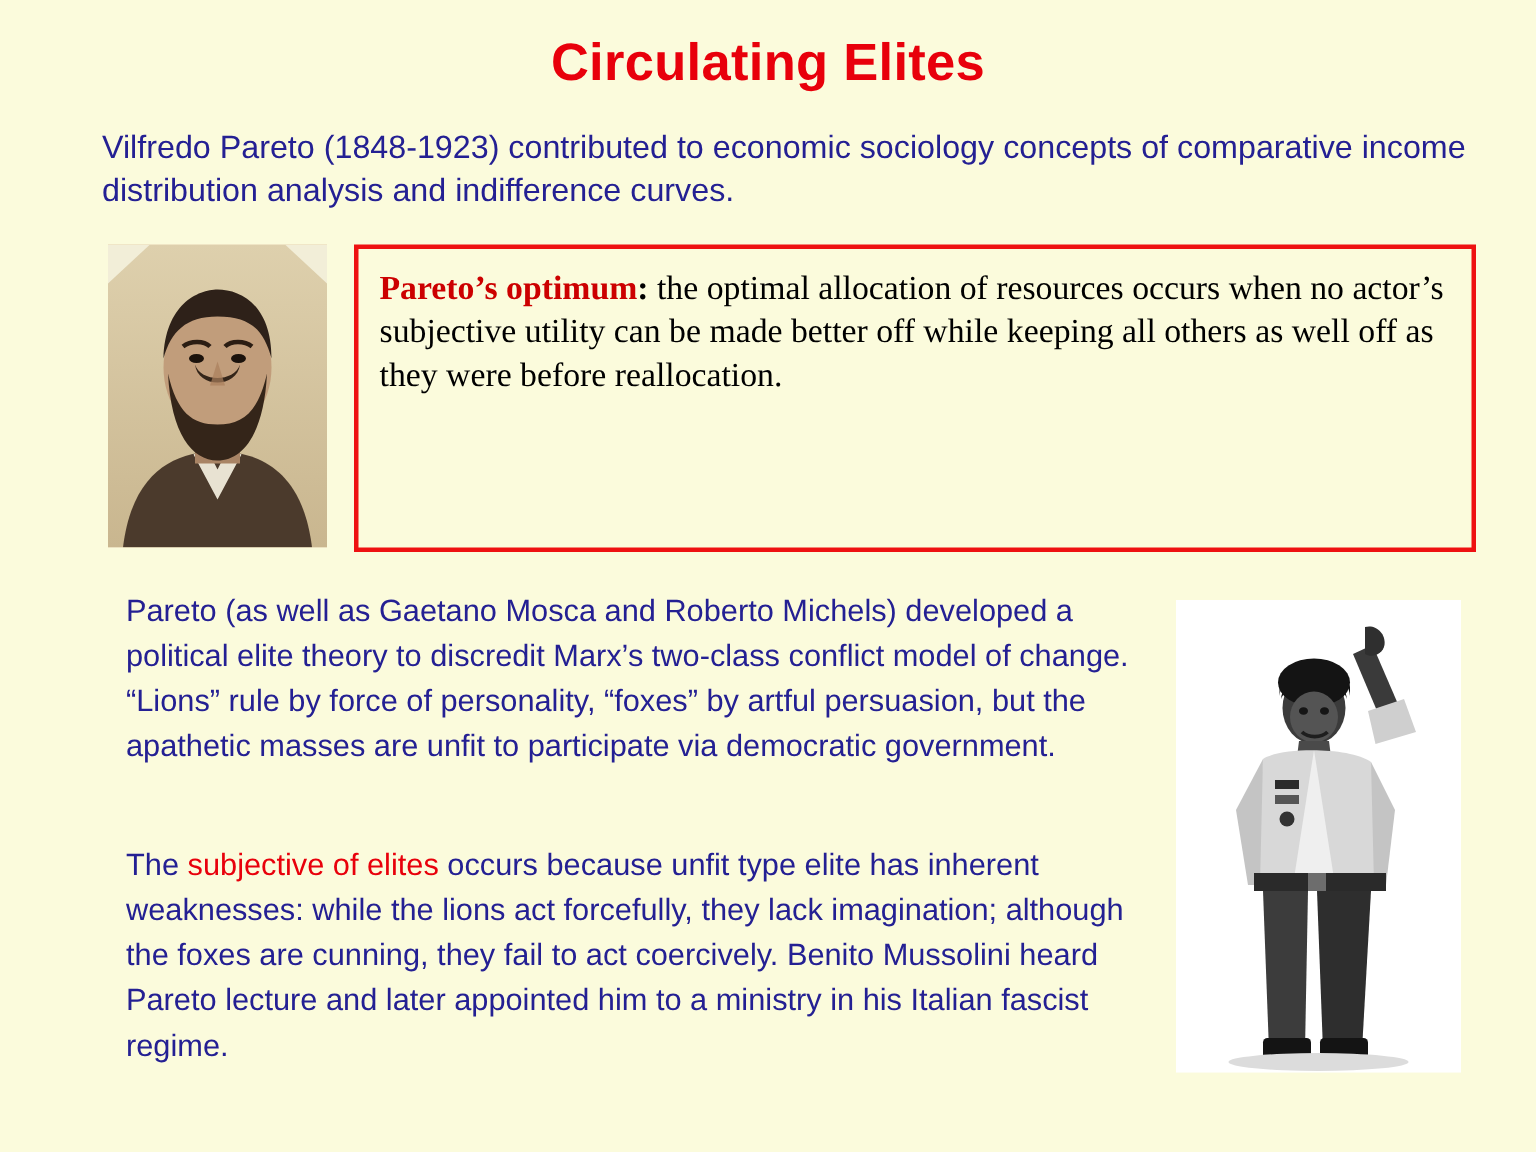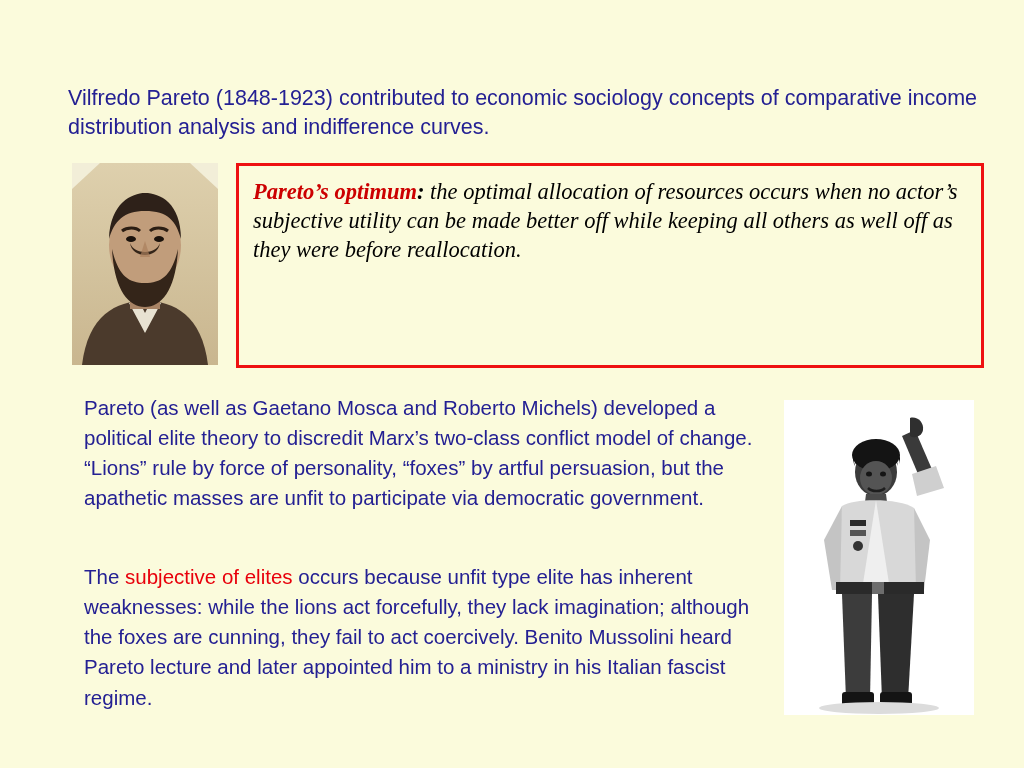--- a/index.html
+++ b/index.html
@@ -62,21 +62,20 @@
     box-sizing: border-box;
     background: transparent;
     padding: 11px 14px 0 14px;
   }
   .optimum-box p {
     margin: 0 0 13px 0;
     font-family: "Liberation Serif", serif;
     font-size: 22.5px;
     line-height: 1.29;
     color: #000000;
-    font-style: italic;
   }
   .optimum-box .lead {
     color: #cc0000;
     font-weight: bold;
   }
   .optimum-box .lead-rest {
     color: #000;
     font-weight: bold;
   }
   .para-elite {
@@ -113,20 +112,21 @@
   }
   .photo-mussolini svg {
     display: block;
   }
 </style>
 </head>
 <body>
 
 <div class="slide">
 
+  <h1 class="title">Circulating Elites</h1>
 
   <div class="intro">Vilfredo Pareto (1848-1923) contributed to economic sociology concepts of comparative income distribution analysis and indifference curves.</div>
 
   <div class="portrait">
     <svg width="146" height="202" viewBox="0 0 146 202" xmlns="http://www.w3.org/2000/svg" aria-hidden="true">
       <defs>
         <linearGradient id="bgp" x1="0" y1="0" x2="0" y2="1">
           <stop offset="0%" stop-color="#ded0ad"></stop>
           <stop offset="100%" stop-color="#c9b68f"></stop>
         </linearGradient>

